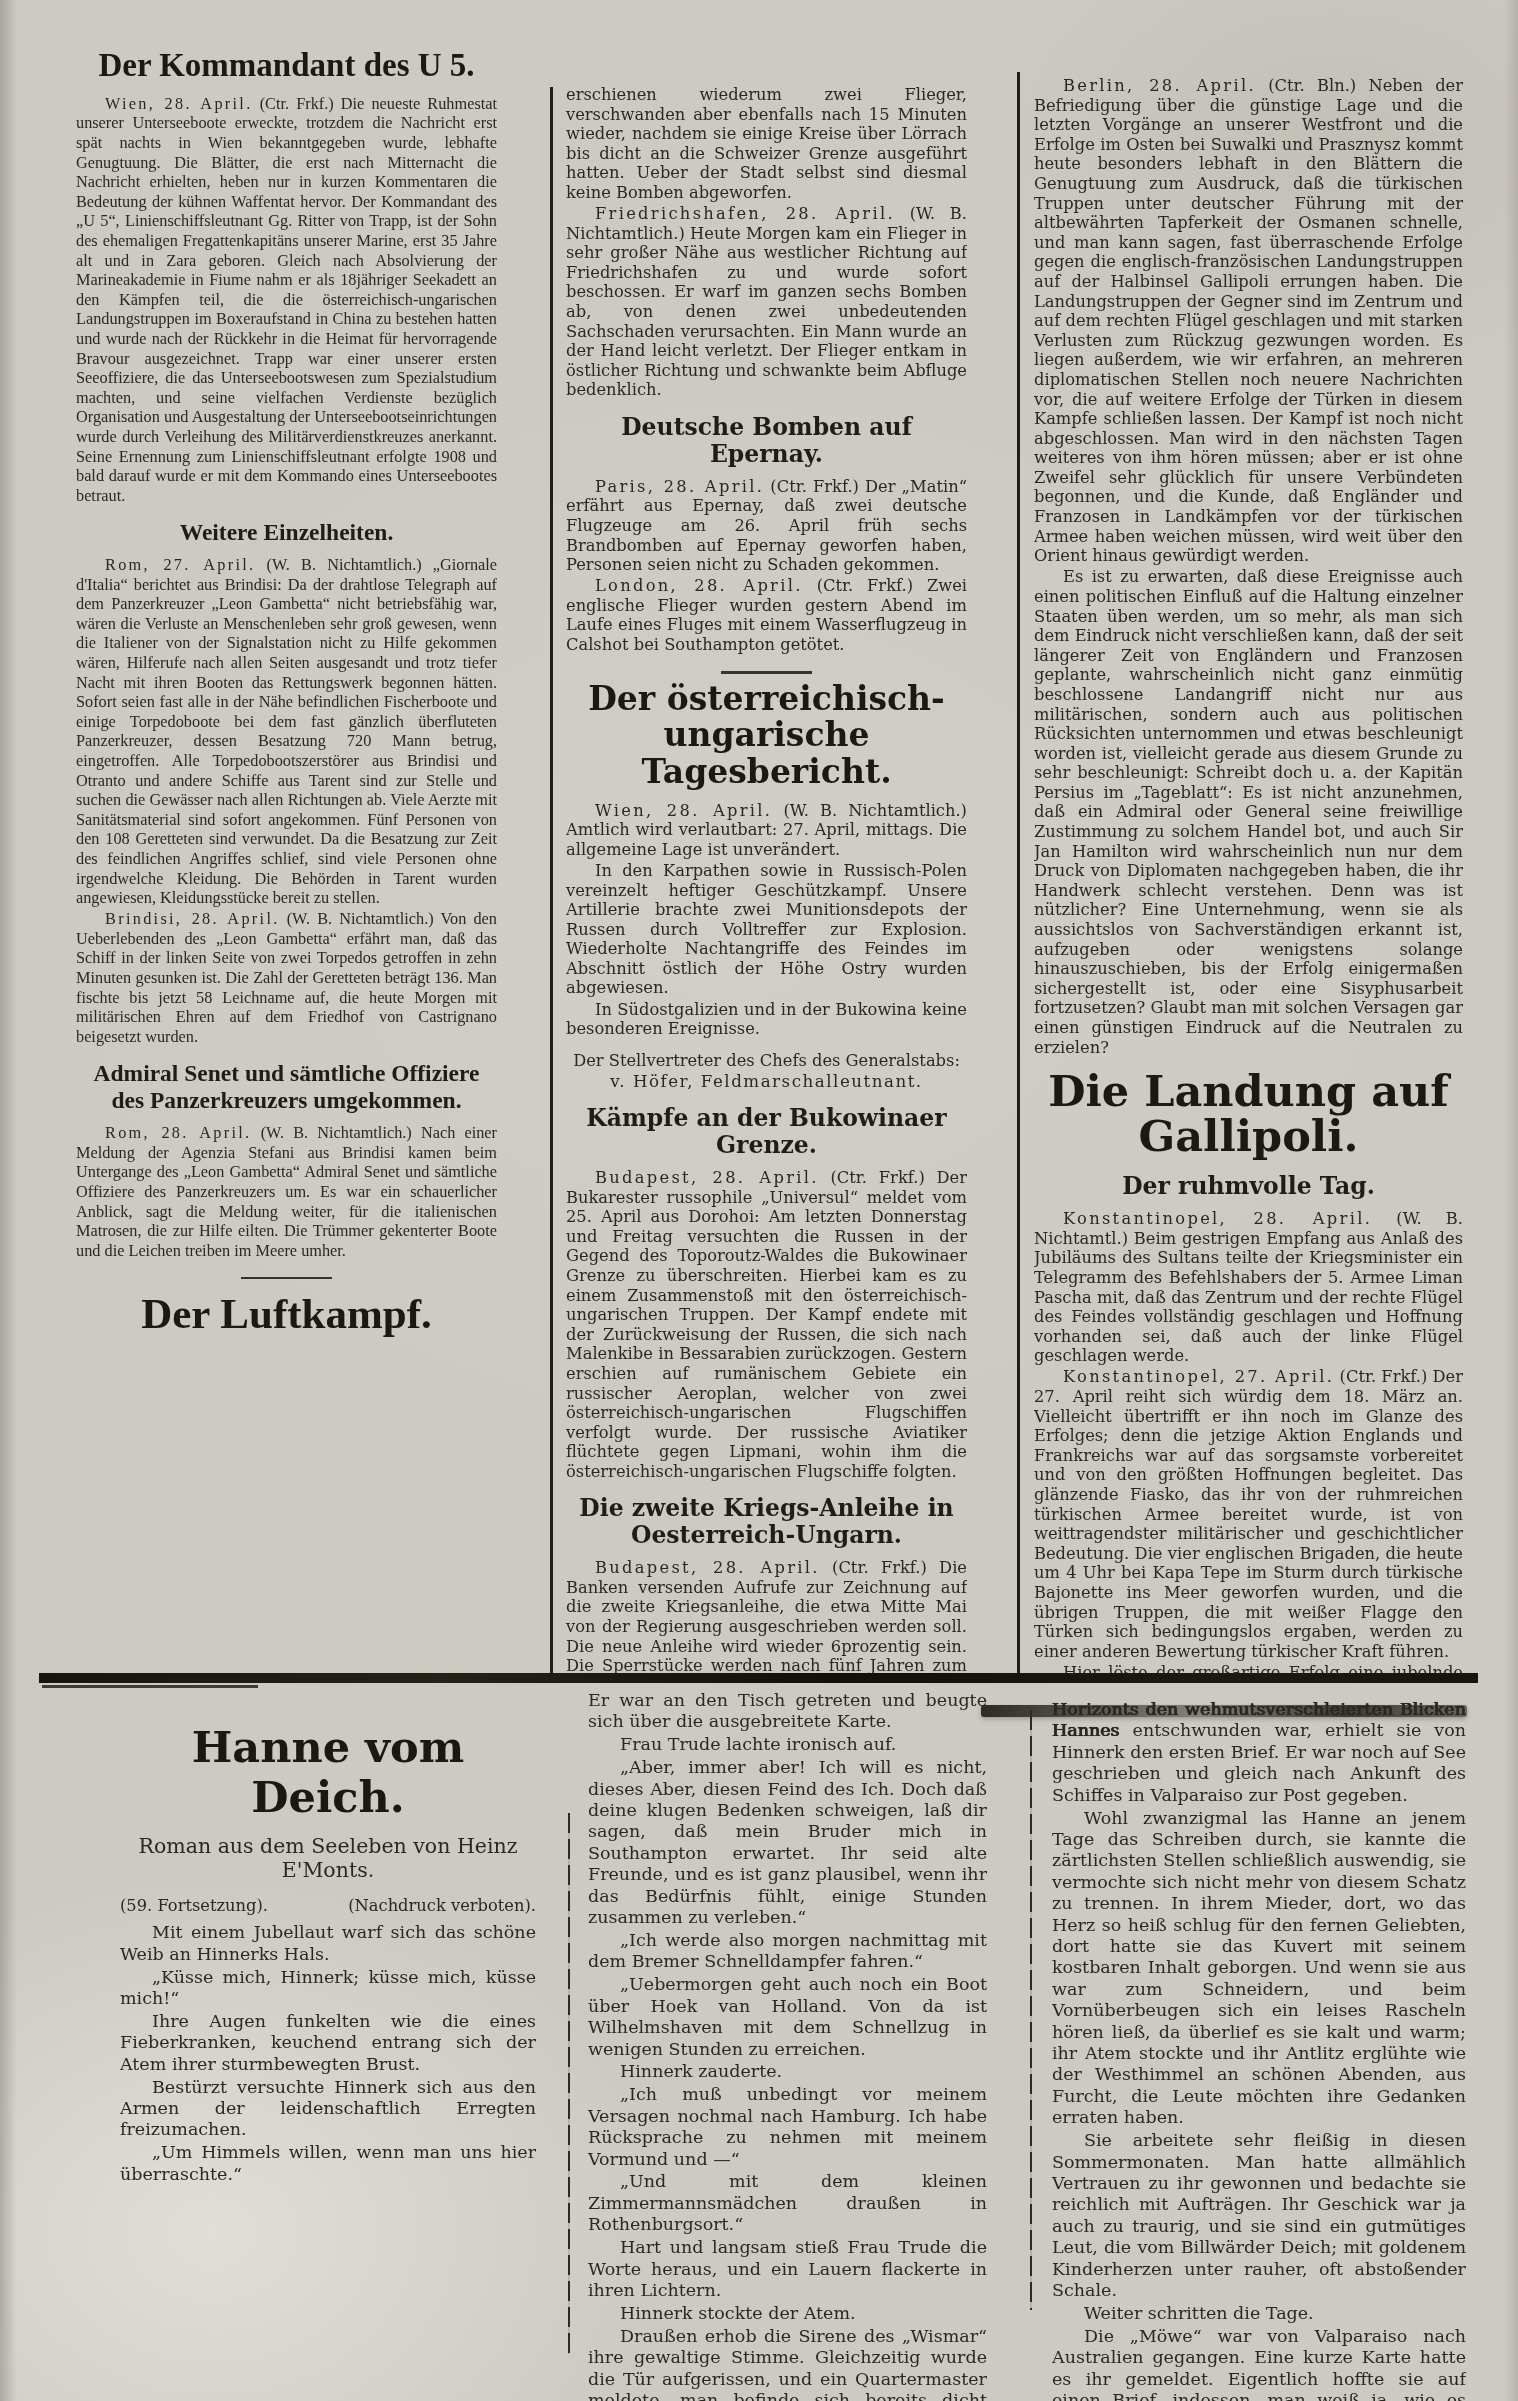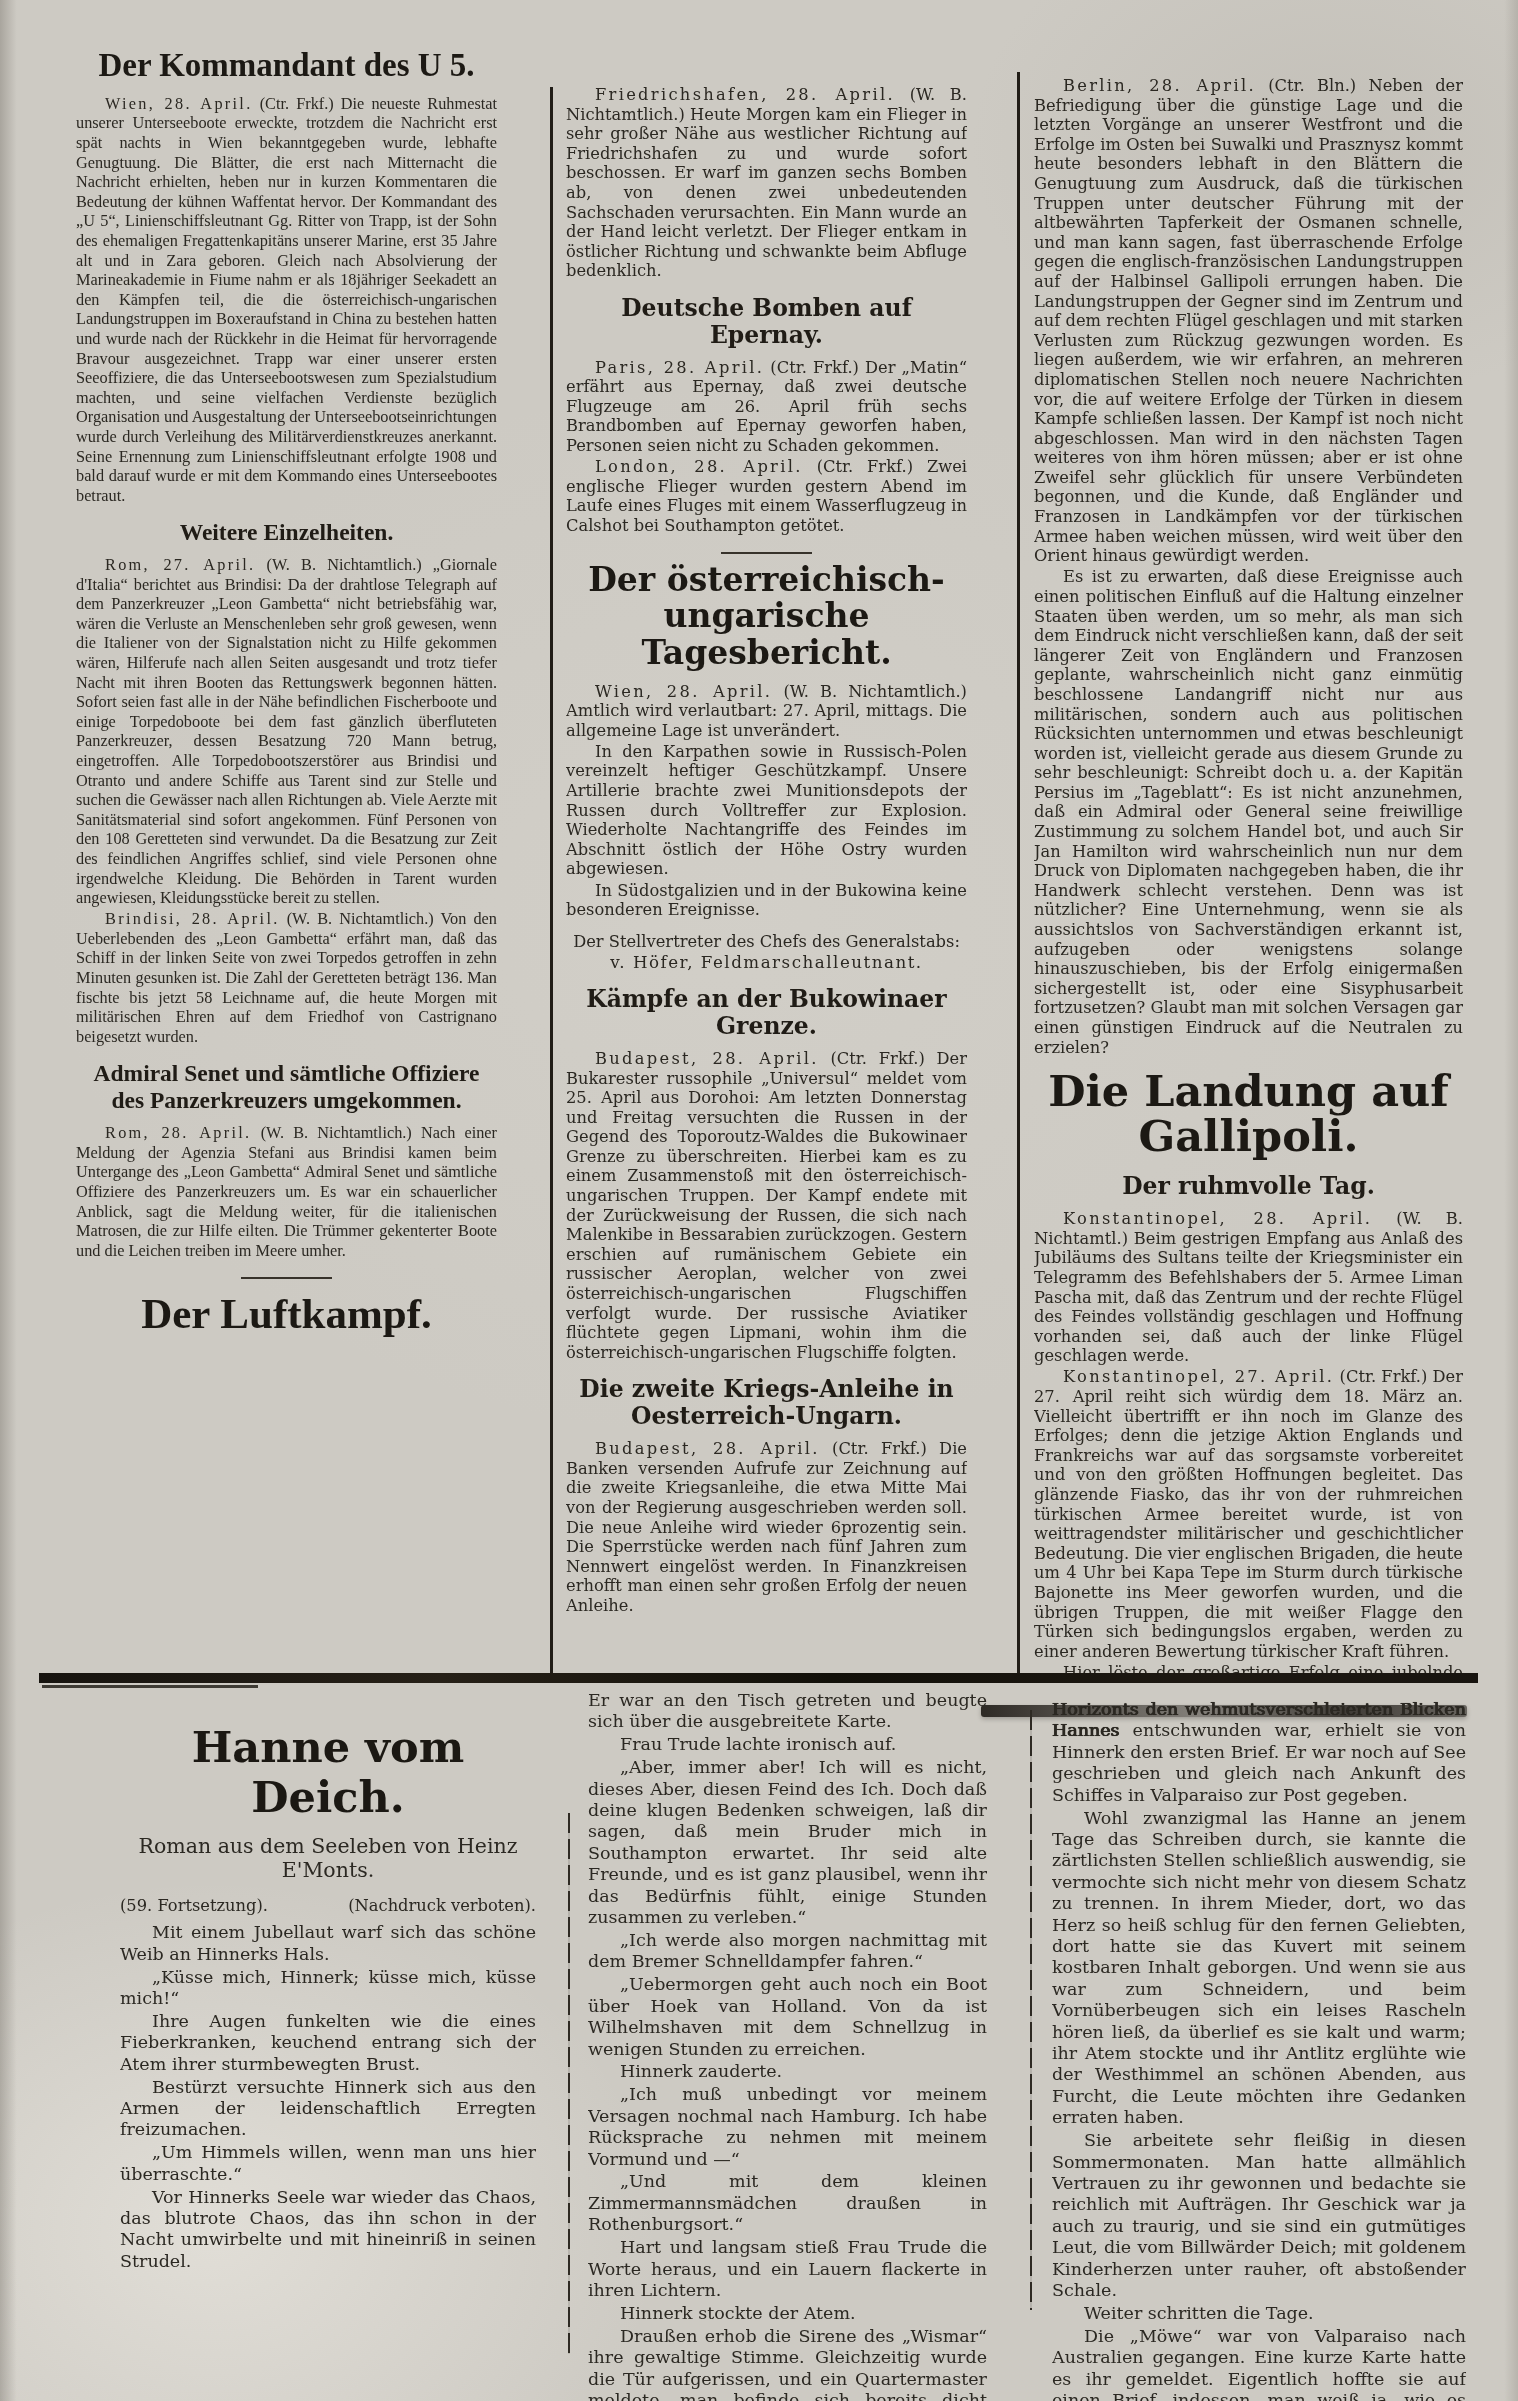--- a/index.html
+++ b/index.html
@@ -52,20 +52,21 @@
     <p class="bp"><span class="dl">Rom, 27. April.</span> <span>(W. B. Nichtamtlich.) „Giornale d'Italia“ berichtet aus Brindisi: Da der drahtlose Telegraph auf dem Panzerkreuzer „Leon Gambetta“ nicht betriebsfähig war, wären die Verluste an Menschenleben sehr groß gewesen, wenn die Italiener von der Signalstation nicht zu Hilfe gekommen wären, Hilferufe nach allen Seiten ausgesandt und trotz tiefer Nacht mit ihren Booten das Rettungswerk begonnen hätten. Sofort seien fast alle in der Nähe befindlichen Fischerboote und einige Torpedoboote bei dem fast gänzlich überfluteten Panzerkreuzer, dessen Besatzung 720 Mann betrug, eingetroffen. Alle Torpedobootszerstörer aus Brindisi und Otranto und andere Schiffe aus Tarent sind zur Stelle und suchen die Gewässer nach allen Richtungen ab. Viele Aerzte mit Sanitätsmaterial sind sofort angekommen. Fünf Personen von den 108 Geretteten sind verwundet. Da die Besatzung zur Zeit des feindlichen Angriffes schlief, sind viele Personen ohne irgendwelche Kleidung. Die Behörden in Tarent wurden angewiesen, Kleidungsstücke bereit zu stellen.</span></p>
     <p class="bp"><span class="dl">Brindisi, 28. April.</span> <span>(W. B. Nichtamtlich.) Von den Ueberlebenden des „Leon Gambetta“ erfährt man, daß das Schiff in der linken Seite von zwei Torpedos getroffen in zehn Minuten gesunken ist. Die Zahl der Geretteten beträgt 136. Man fischte bis jetzt 58 Leichname auf, die heute Morgen mit militärischen Ehren auf dem Friedhof von Castrignano beigesetzt wurden.</span></p>
     <div class="h-md">Admiral Senet und sämtliche Offiziere des Panzerkreuzers umgekommen.</div>
     <p class="bp"><span class="dl">Rom, 28. April.</span> <span>(W. B. Nichtamtlich.) Nach einer Meldung der Agenzia Stefani aus Brindisi kamen beim Untergange des „Leon Gambetta“ Admiral Senet und sämtliche Offiziere des Panzerkreuzers um. Es war ein schauerlicher Anblick, sagt die Meldung weiter, für die italienischen Matrosen, die zur Hilfe eilten. Die Trümmer gekenterter Boote und die Leichen treiben im Meere umher.</span></p>
     <div class="minirule"></div>
     <div class="h-xl">Der Luftkampf.</div>
 
   </div>
 
   <div class="col" style="left:566px;top:85px;width:401px;height:1588px;">
+    <p class="bp noind">erschienen wiederum zwei Flieger, verschwanden aber ebenfalls nach 15 Minuten wieder, nachdem sie einige Kreise über Lörrach bis dicht an die Schweizer Grenze ausgeführt hatten. Ueber der Stadt selbst sind diesmal keine Bomben abgeworfen.</p>
     <p class="bp"><span class="dl">Friedrichshafen, 28. April.</span> <span>(W. B. Nichtamtlich.) Heute Morgen kam ein Flieger in sehr großer Nähe aus westlicher Richtung auf Friedrichshafen zu und wurde sofort beschossen. Er warf im ganzen sechs Bomben ab, von denen zwei unbedeutenden Sachschaden verursachten. Ein Mann wurde an der Hand leicht verletzt. Der Flieger entkam in östlicher Richtung und schwankte beim Abfluge bedenklich.</span></p>
     <div class="h-md">Deutsche Bomben auf Epernay.</div>
     <p class="bp"><span class="dl">Paris, 28. April.</span> <span>(Ctr. Frkf.) Der „Matin“ erfährt aus Epernay, daß zwei deutsche Flugzeuge am 26. April früh sechs Brandbomben auf Epernay geworfen haben, Personen seien nicht zu Schaden gekommen.</span></p>
     <p class="bp"><span class="dl">London, 28. April.</span> <span>(Ctr. Frkf.) Zwei englische Flieger wurden gestern Abend im Laufe eines Fluges mit einem Wasserflugzeug in Calshot bei Southampton getötet.</span></p>
     <div class="minirule"></div>
     <div class="h-lg">Der österreichisch-ungarische Tagesbericht.</div>
     <p class="bp"><span class="dl">Wien, 28. April.</span> <span>(W. B. Nichtamtlich.) Amtlich wird verlautbart: 27. April, mittags. Die allgemeine Lage ist unverändert.</span></p>
     <p class="bp">In den Karpathen sowie in Russisch-Polen vereinzelt heftiger Geschützkampf. Unsere Artillerie brachte zwei Munitionsdepots der Russen durch Volltreffer zur Explosion. Wiederholte Nachtangriffe des Feindes im Abschnitt östlich der Höhe Ostry wurden abgewiesen.</p>
     <p class="bp">In Südostgalizien und in der Bukowina keine besonderen Ereignisse.</p>
     <div class="sig">Der Stellvertreter des Chefs des Generalstabs:</div>
@@ -100,21 +101,20 @@
     <div class="byline">Roman aus dem Seeleben von Heinz E'Monts.</div>
     <div class="notes">
       <span>(59. Fortsetzung).</span>
       <span>(Nachdruck verboten).</span>
     </div>
     <p class="fp">Mit einem Jubellaut warf sich das schöne Weib an Hinnerks Hals.</p>
     <p class="fp">„Küsse mich, Hinnerk; küsse mich, küsse mich!“</p>
     <p class="fp">Ihre Augen funkelten wie die eines Fieberkranken, keuchend entrang sich der Atem ihrer sturmbewegten Brust.</p>
     <p class="fp">Bestürzt versuchte Hinnerk sich aus den Armen der leidenschaftlich Erregten freizumachen.</p>
     <p class="fp">„Um Himmels willen, wenn man uns hier überraschte.“</p>
-    <p class="fp">Vor Hinnerks Seele war wieder das Chaos, das blutrote Chaos, das ihn schon in der Nacht umwirbelte und mit hineinriß in seinen Strudel.</p>
 
   </div>
 
   <div class="col" style="left:588px;top:1690px;width:399px;height:711px;">
     <p class="fp noind">Er war an den Tisch getreten und beugte sich über die ausgebreitete Karte.</p>
     <p class="fp">Frau Trude lachte ironisch auf.</p>
     <p class="fp">„Aber, immer aber! Ich will es nicht, dieses Aber, diesen Feind des Ich. Doch daß deine klugen Bedenken schweigen, laß dir sagen, daß mein Bruder mich in Southampton erwartet. Ihr seid alte Freunde, und es ist ganz plausibel, wenn ihr das Bedürfnis fühlt, einige Stunden zusammen zu verleben.“</p>
     <p class="fp">„Ich werde also morgen nachmittag mit dem Bremer Schnelldampfer fahren.“</p>
     <p class="fp">„Uebermorgen geht auch noch ein Boot über Hoek van Holland. Von da ist Wilhelmshaven mit dem Schnellzug in wenigen Stunden zu erreichen.</p>
     <p class="fp">Hinnerk zauderte.</p>

